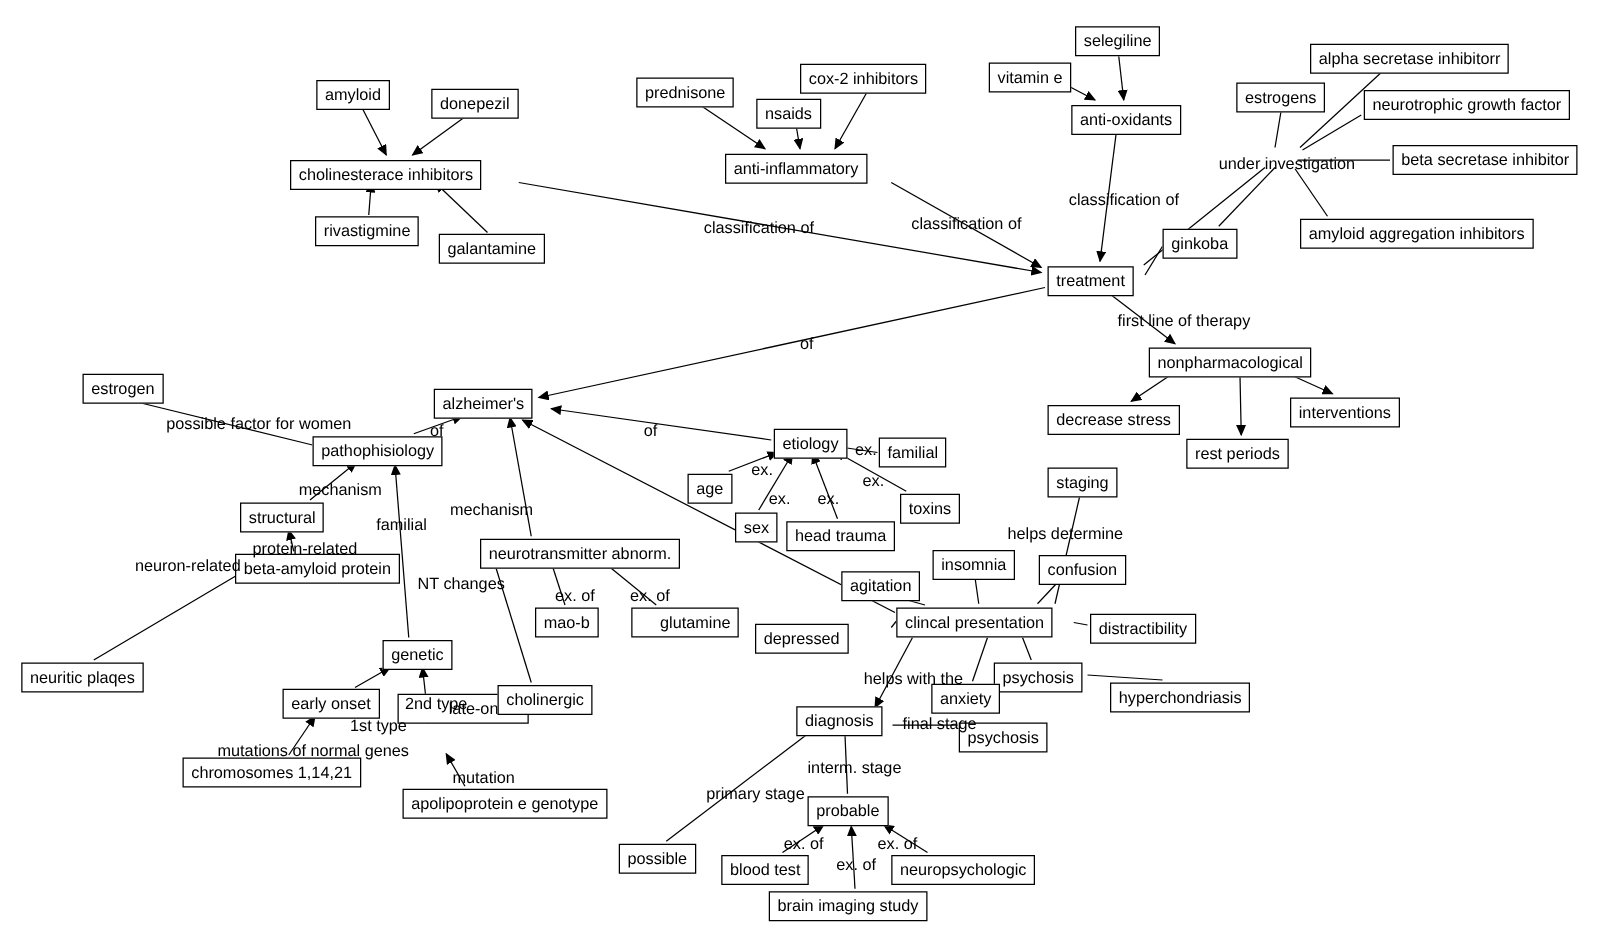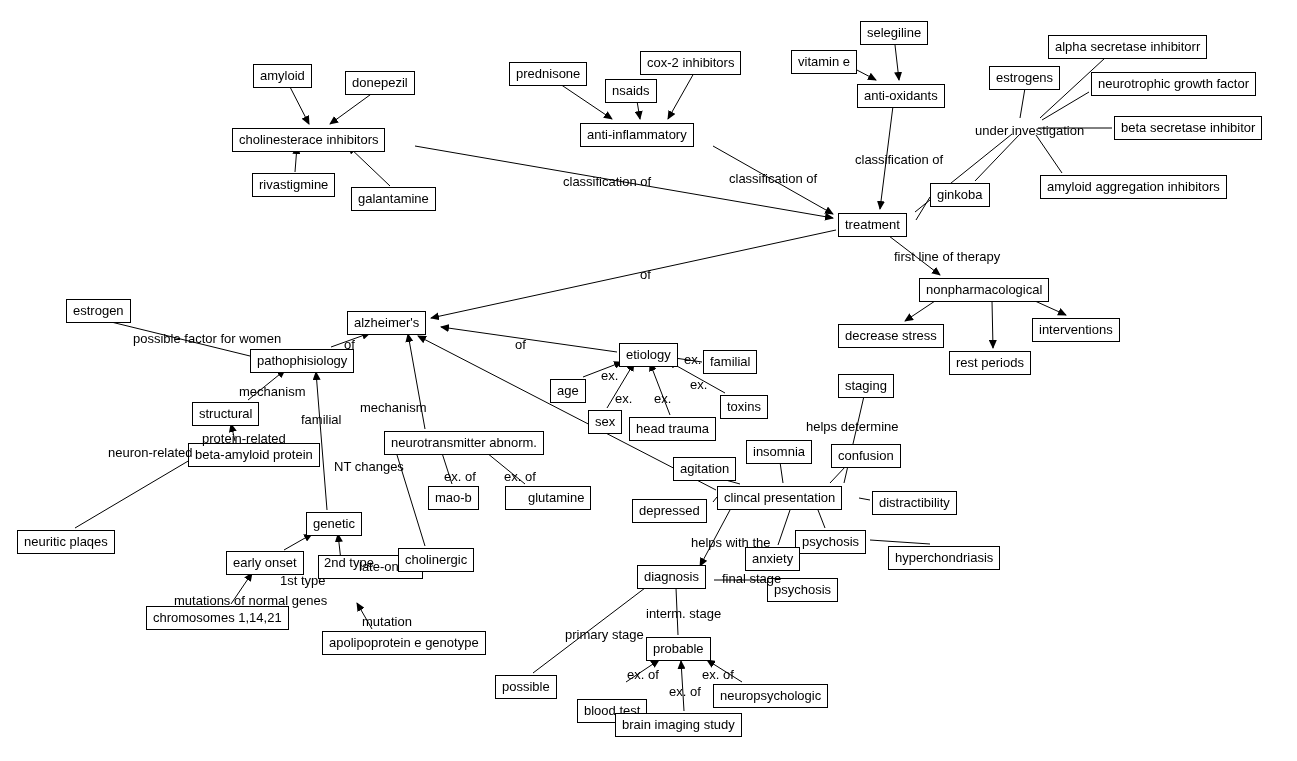--- a/index.html
+++ b/index.html
@@ -163,29 +163,29 @@
       <div class="node" style="left: 550px; top: 379px;">age</div>
       <div class="node" style="left: 588px; top: 410px;">sex</div>
       <div class="node" style="left: 629px; top: 417px;">head trauma</div>
       <div class="node" style="left: 720px; top: 395px;">toxins</div>
       <div class="node" style="left: 838px; top: 374px;">staging</div>
       <div class="node" style="left: 746px; top: 440px;">insomnia</div>
       <div class="node" style="left: 831px; top: 444px;">confusion</div>
       <div class="node" style="left: 673px; top: 457px;">agitation</div>
       <div class="node" style="left: 717px; top: 486px;">clincal presentation</div>
       <div class="node" style="left: 872px; top: 491px;">distractibility</div>
-      <div class="node" style="left: 632px; top: 499px; text-align: center;">depressed</div>
+      <div class="node" style="left: 604px; top: 499px; text-align: center;">depressed</div>
       <div class="node" style="left: 795px; top: 530px;">psychosis</div>
       <div class="node" style="left: 745px; top: 547px;">anxiety</div>
       <div class="node" style="left: 888px; top: 546px;">hyperchondriasis</div>
       <div class="node" style="left: 637px; top: 565px;">diagnosis</div>
       <div class="node" style="left: 767px; top: 578px;">psychosis</div>
       <div class="node" style="left: 646px; top: 637px;">probable</div>
       <div class="node" style="left: 495px; top: 675px;">possible</div>
-      <div class="node" style="left: 577px; top: 684px; margin-top: 15px;">blood test</div>
+      <div class="node" style="left: 577px; top: 684px;">blood test</div>
       <div class="node" style="left: 713px; top: 684px;">neuropsychologic</div>
       <div class="node" style="left: 615px; top: 713px;">brain imaging study</div>
     </div>
   <div id="label-layer">
       <div class="elabel" style="left: 975px; top: 124px;">under investigation</div>
       <div class="elabel" style="left: 563px; top: 175px;">classification of</div>
       <div class="elabel" style="left: 729px; top: 172px;">classification of</div>
       <div class="elabel" style="left: 855px; top: 153px;">classification of</div>
       <div class="elabel" style="left: 894px; top: 250px;">first line of therapy</div>
       <div class="elabel" style="left: 640px; top: 268px;">of</div>

